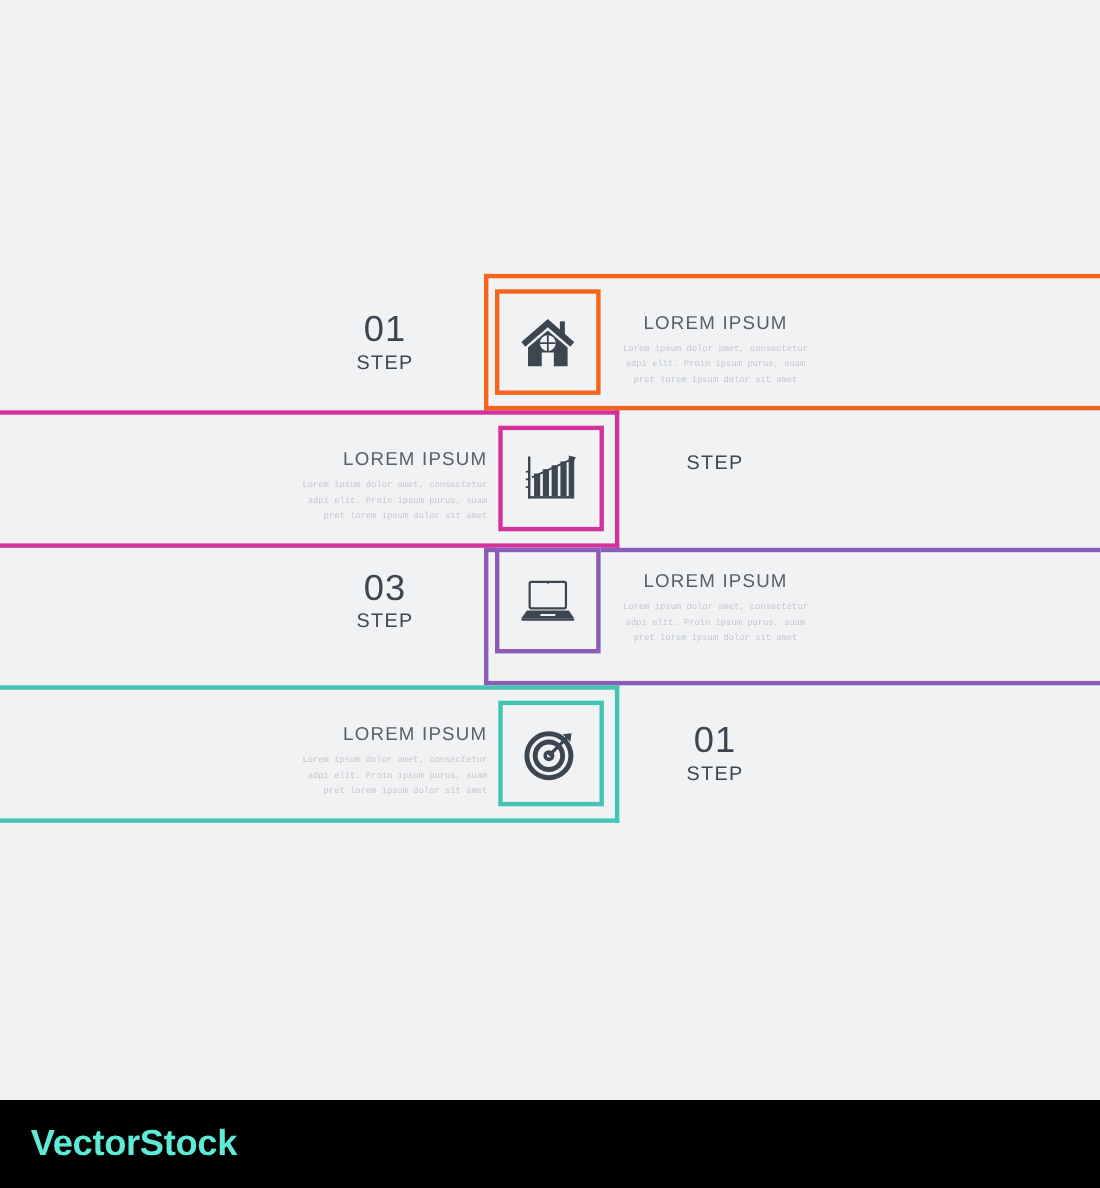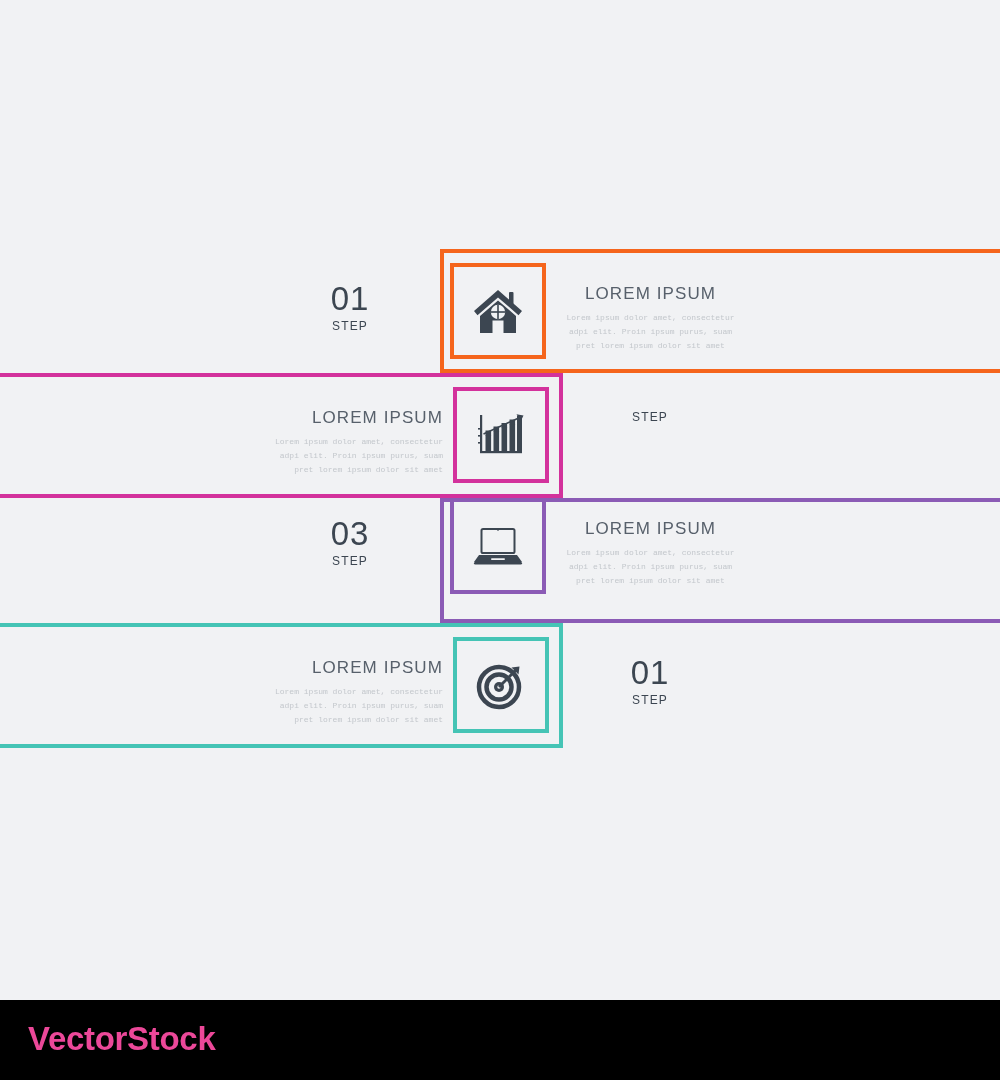--- a/index.html
+++ b/index.html
@@ -96,21 +96,21 @@
     color: #3c4651;
     line-height: 1;
   }
   .step-num .num {
     font-size: 33px;
     font-weight: 400;
     letter-spacing: 1px;
     font-family: "Liberation Sans Narrow", "Liberation Sans", sans-serif;
   }
   .step-num .lbl {
-    font-size: 12px;
+    font-size: 18px;
     font-weight: 400;
     letter-spacing: 1.2px;
     margin-top: 5px;
     font-family: "Liberation Sans Narrow", "Liberation Sans", sans-serif;
   }
   .step-num.left  { left: 275px; top: 33px; }
   .step-num.right { left: 575px; top: 33px; }
 
   
   .text-block {
@@ -136,21 +136,21 @@
   
   #watermark {
     position: absolute;
     left: 0; top: 1000px;
     width: 1000px; height: 80px;
     background: #000;
   }
   #watermark .brand {
     position: absolute;
     left: 28px; top: 20px;
-    color: #ec4899;
+    color: #5eead4;
     font-size: 33px;
     font-weight: 700;
     letter-spacing: -0.3px;
     font-family: "Liberation Sans Narrow", "Liberation Sans", sans-serif;
   }
   #watermark .url {
     position: absolute;
     right: 26px; top: 26px;
     color: #fff;
     font-size: 22px;

